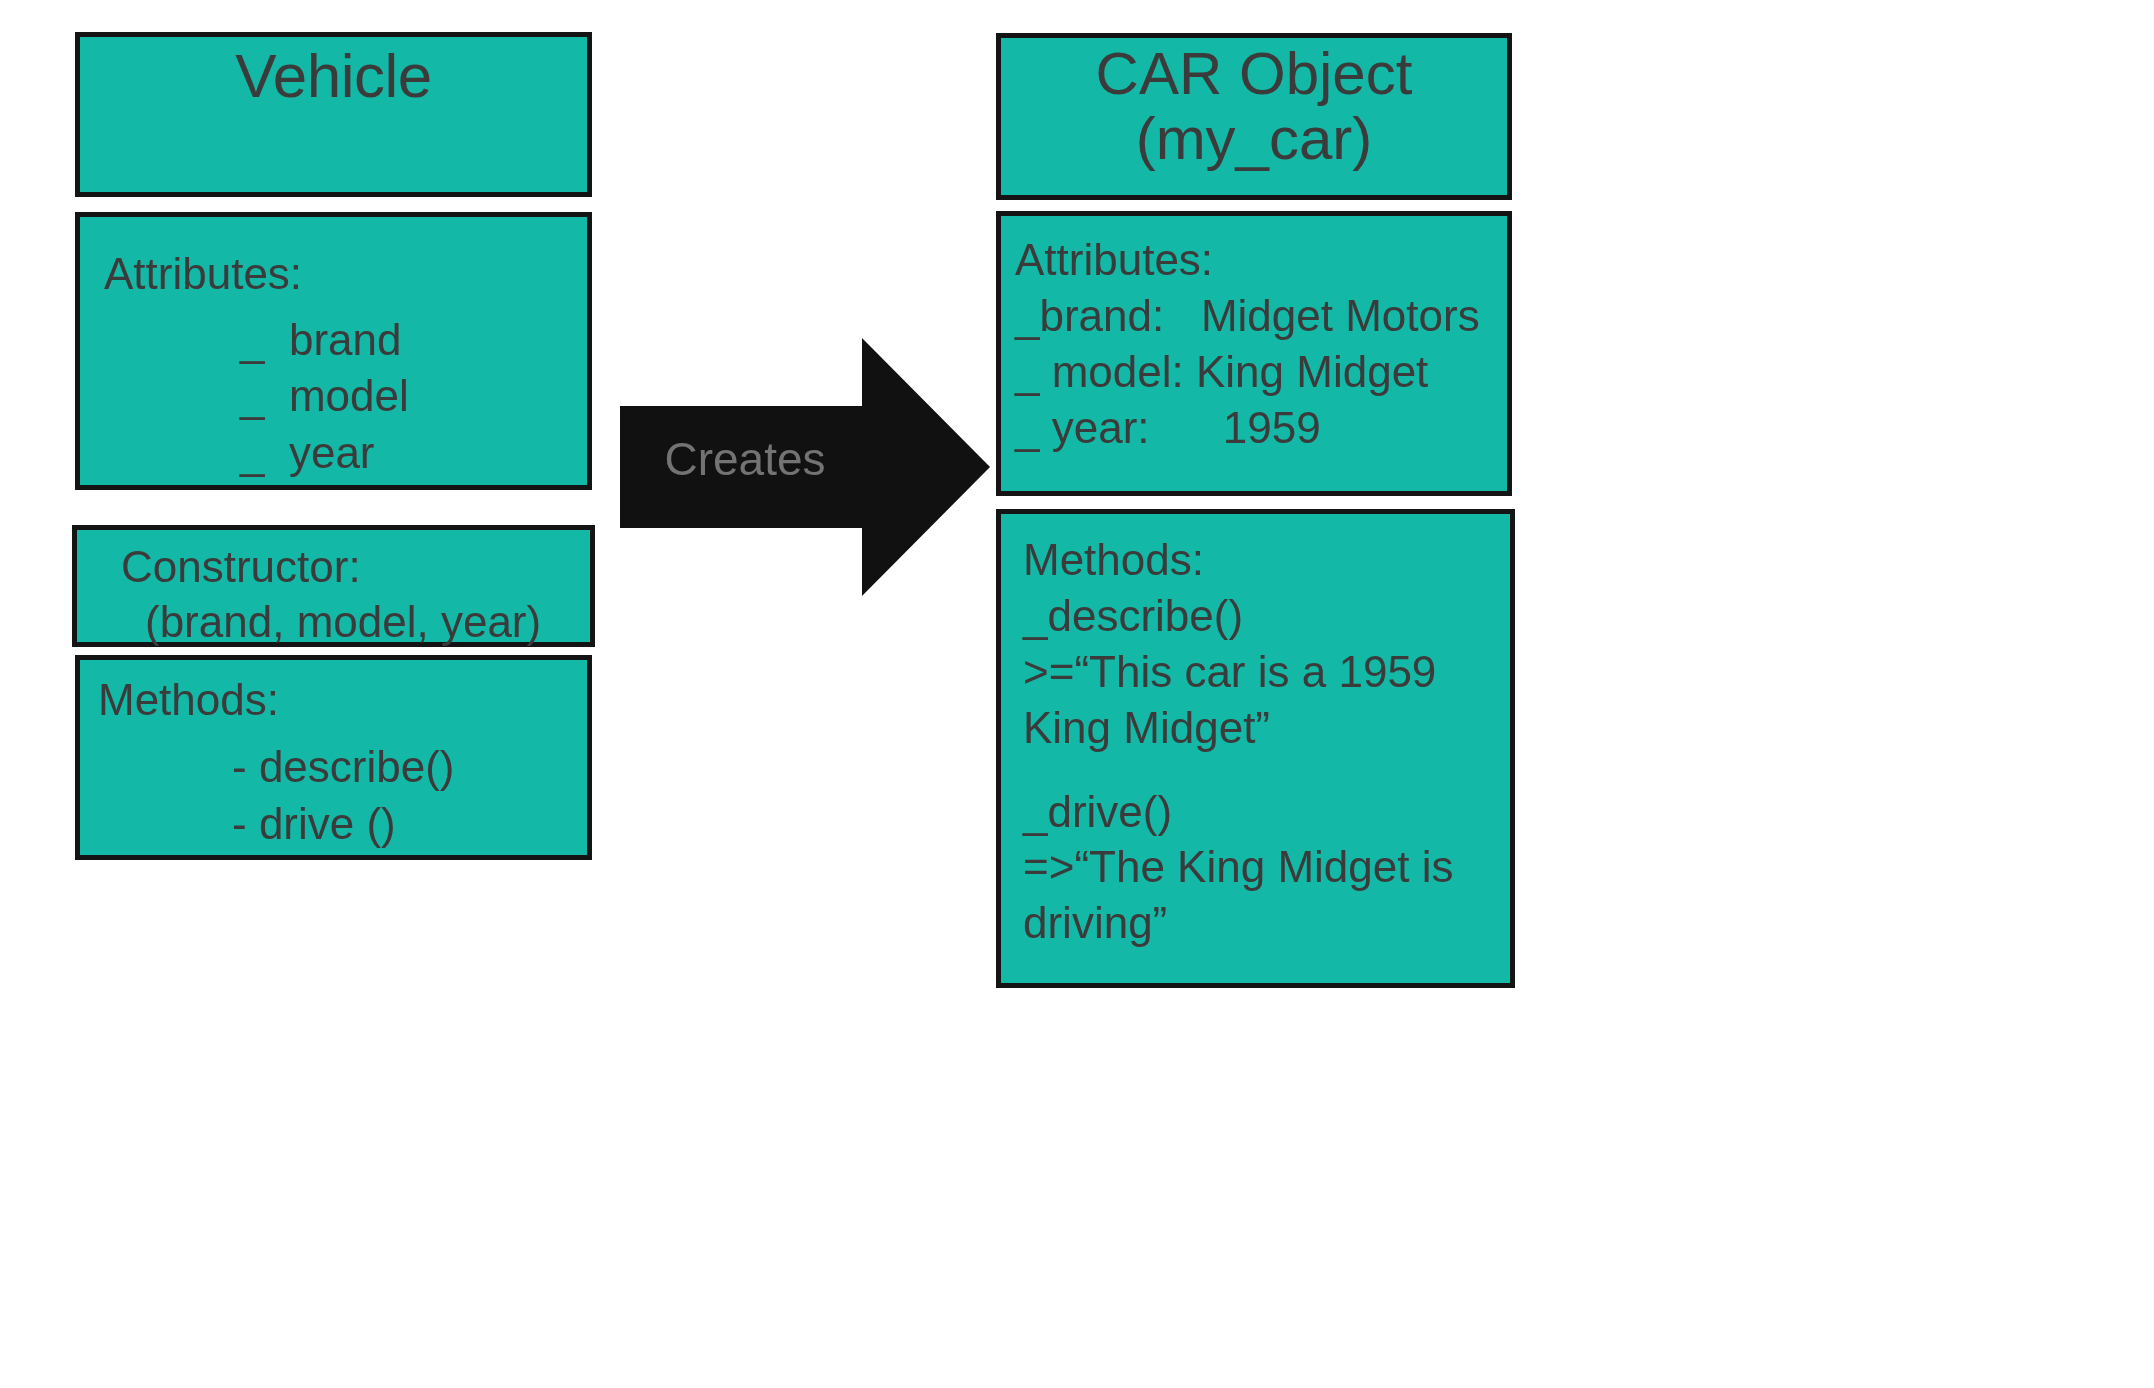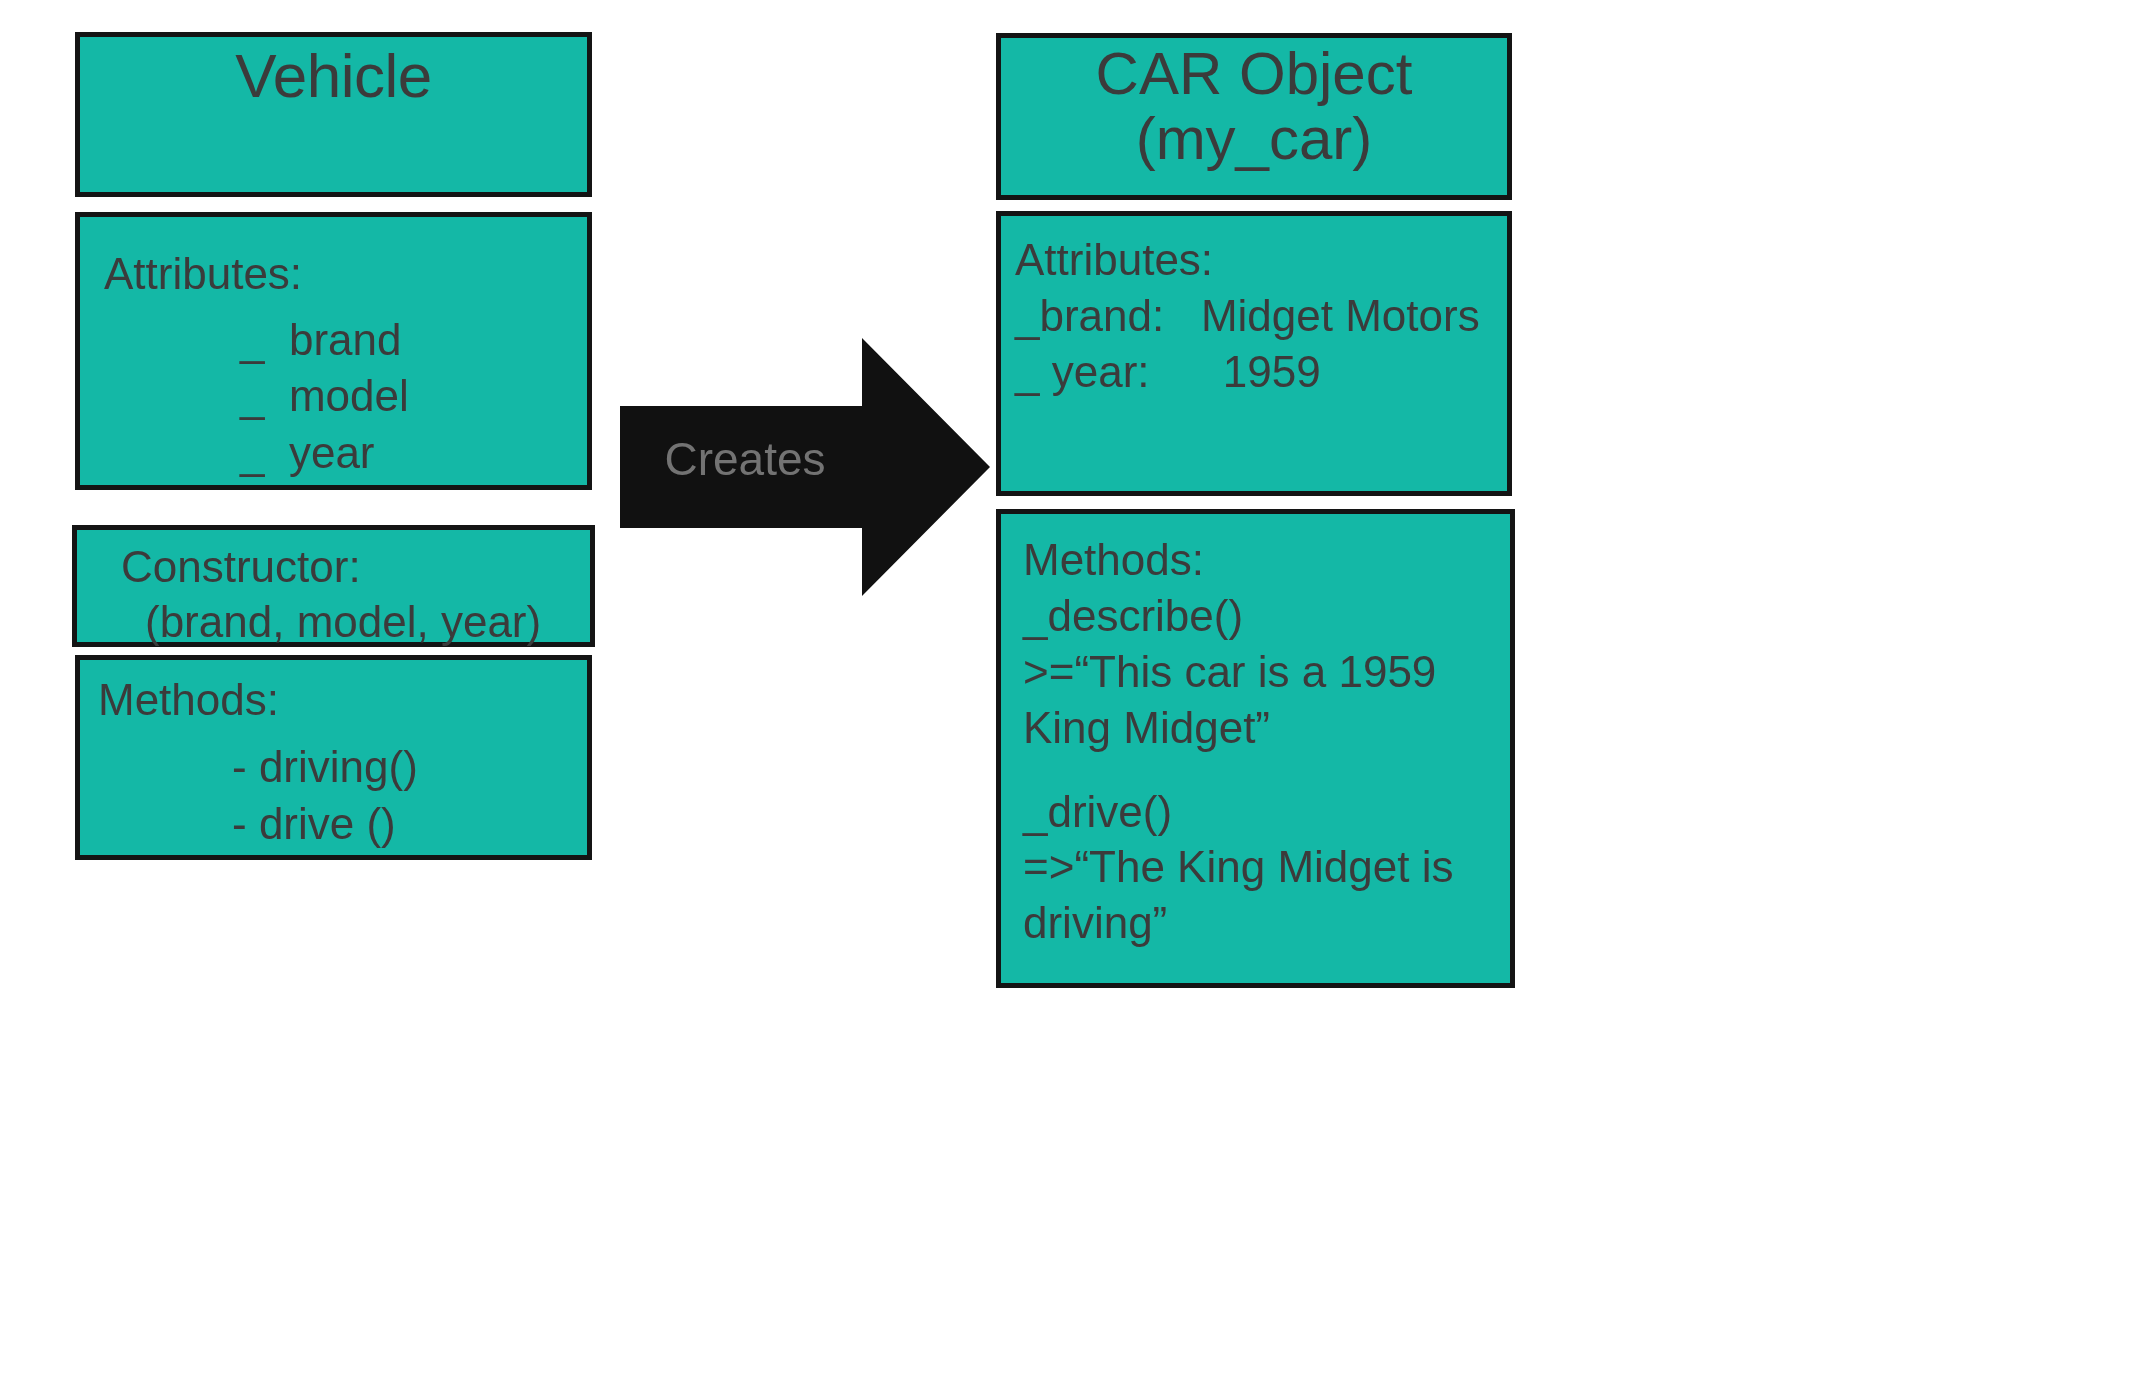--- a/index.html
+++ b/index.html
@@ -209,21 +209,21 @@
   </div>
 
   <div class="box left-ctor-box">
     <div class="box-text left-ctor-1">Constructor:</div>
     <div class="box-text left-ctor-2">(brand, model, year)</div>
   </div>
 
   <div class="box left-methods-box">
     <div class="box-text left-methods-head">Methods:</div>
     <div class="left-methods-list">
-      <div class="box-text">- driving()</div>
+      <div class="box-text">- describe()</div>
       <div class="box-text">- drive ()</div>
     </div>
   </div>
 
   <div class="arrow-wrap">
     <svg viewBox="0 0 370 258" preserveAspectRatio="none">
       <polygon points="0,68 242,68 242,0 370,129 242,258 242,190 0,190" fill="#111111"></polygon>
     </svg>
     <div class="arrow-label">Creates</div>
   </div>
@@ -232,20 +232,21 @@
     <div class="right-title">
       <div class="box-text">CAR Object</div>
       <div class="box-text">(my_car)</div>
     </div>
   </div>
 
   <div class="box right-attr-box">
     <div class="right-attr-lines">
       <div class="box-text">Attributes:</div>
       <div class="box-text">_brand:   Midget Motors</div>
+      <div class="box-text">_ model: King Midget</div>
       <div class="box-text">_ year:      1959</div>
     </div>
   </div>
 
   <div class="box right-methods-box">
     <div class="right-methods-lines">
       <div class="box-text">Methods:</div>
       <div class="box-text">_describe()</div>
       <div class="box-text">&gt;=“This car is a 1959</div>
       <div class="box-text">King Midget”</div>

